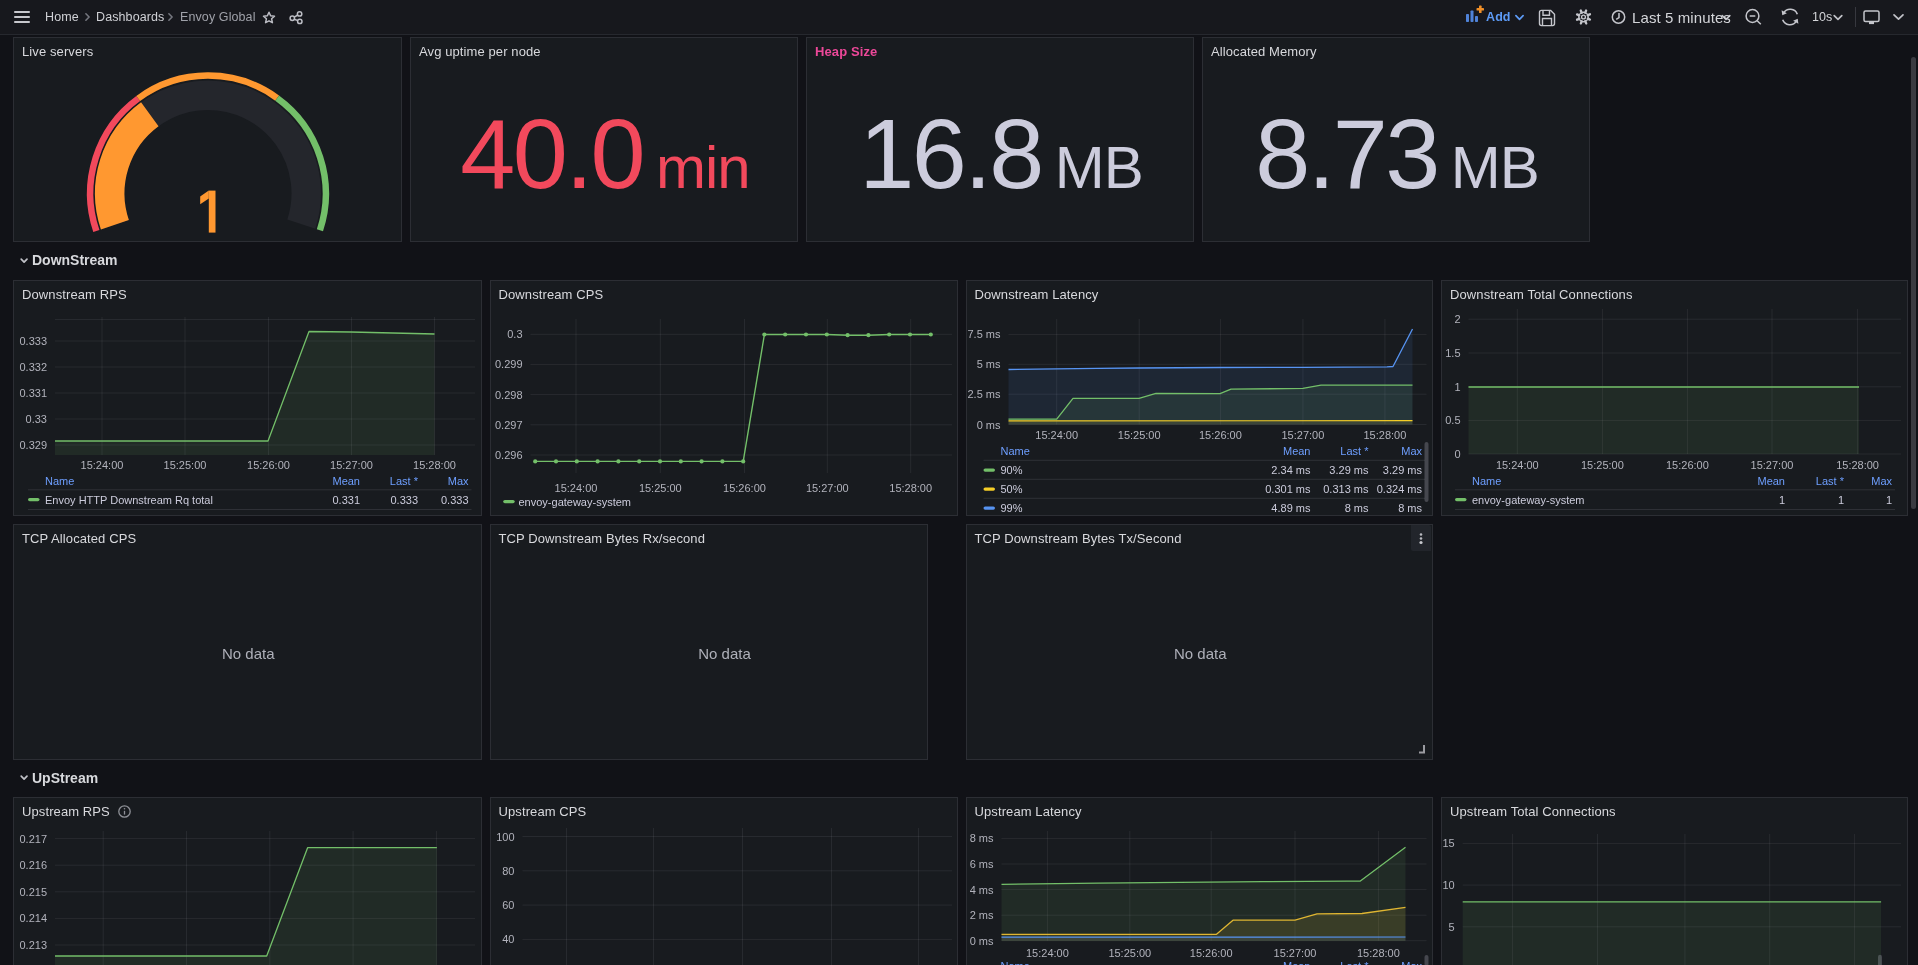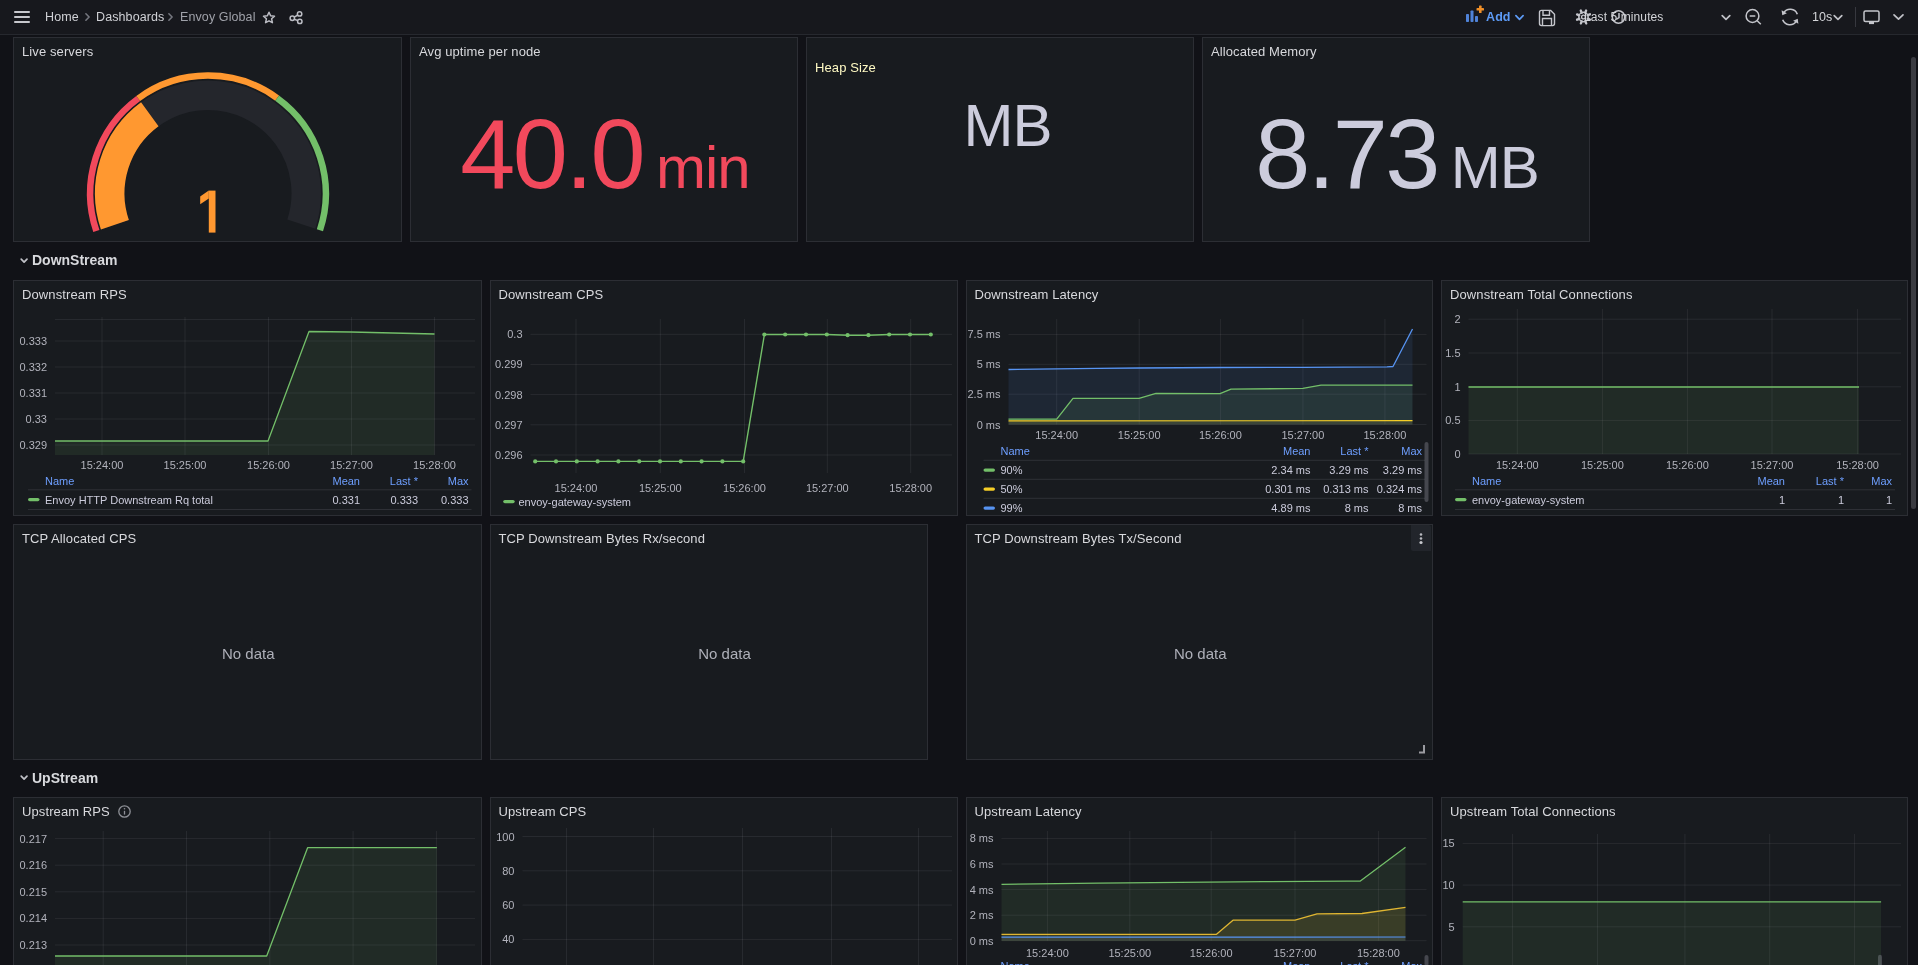--- a/index.html
+++ b/index.html
@@ -63,21 +63,21 @@
       <g stroke="#c4c5cb" stroke-width="1.5" fill="none">
         <rect x="1864" y="11" width="15" height="10.5" rx="1.5"></rect>
         <rect x="1869" y="21.5" width="5" height="2.6" fill="#c4c5cb" stroke="none"></rect>
       </g>
       <polyline points="1894.0,14.8 1898.5,19.2 1903.0,14.8" fill="none" stroke="#c0c1c7" stroke-width="1.7" stroke-linecap="round" stroke-linejoin="round"></polyline>
     </svg>
     <div style="position:absolute;left:45px;top:0;height:34px;display:flex;align-items:center;font-size:12.5px;color:#d0d1d6;font-weight:500;letter-spacing:0.1px">Home</div>
     <div style="position:absolute;left:96px;top:0;height:34px;display:flex;align-items:center;font-size:12.5px;color:#d0d1d6;font-weight:500;letter-spacing:0.1px">Dashboards</div>
     <div style="position:absolute;left:180px;top:0;height:34px;display:flex;align-items:center;font-size:12.5px;color:#9fa1a9;font-weight:400;letter-spacing:0.1px">Envoy Global</div>
     <div style="position:absolute;left:1486px;top:0;height:34px;display:flex;align-items:center;font-size:12.5px;color:#5d9bf7;font-weight:600;letter-spacing:0.1px">Add</div>
-    <div style="position:absolute;left:1584px;top:0;height:34px;display:flex;align-items:center;font-size:12px;color:#d4d5d9;font-weight:400;letter-spacing:0.1px">Last 5 minutes</div>
+    <div style="position:absolute;left:1632px;top:0;height:34px;display:flex;align-items:center;font-size:15px;color:#d4d5d9;font-weight:400;letter-spacing:0.1px">Last 5 minutes</div>
     <div style="position:absolute;left:1812px;top:0;height:34px;display:flex;align-items:center;font-size:12.5px;color:#d4d5d9;font-weight:400;letter-spacing:0.1px">10s</div>
   </div>
 <div style="position:absolute;left:18px;top:252px;display:flex;align-items:center;color:#d8d9dd">
     <svg width="12" height="14" style="margin-right:2px">
       <polyline points="3.2,6.2 6.1,9.2 9,6.2" fill="none" stroke="#c0c1c7" stroke-width="1.7" stroke-linecap="round" stroke-linejoin="round"></polyline>
     </svg>
     <span style="font-size:14px;font-weight:600">DownStream</span>
   </div>
 <div style="position:absolute;left:18px;top:770px;display:flex;align-items:flex-start;color:#d8d9dd">
     <svg width="12" height="14" style="margin-right:2px">
@@ -98,22 +98,23 @@
     </svg>
   </div>
 <div class="panel" style="left:410px;top:37px;width:388px;height:205px;">
     <div style="position:absolute;left:8px;top:6px;font-size:13px;font-weight:500;color:#d8d9dd;letter-spacing:0.1px;white-space:nowrap">Avg uptime per node</div>
     <div style="position:absolute;left:0;top:53px;width:388px;height:160px;display:flex;align-items:baseline;justify-content:center;color:#f2495c;">
       <span style="font-size:99px;font-weight:500;line-height:125px;letter-spacing:-2.5px">40.0</span>
       <span style="font-size:60px;font-weight:500;margin-left:13px;letter-spacing:-1px">min</span>
     </div>
   </div>
 <div class="panel" style="left:806px;top:37px;width:388px;height:205px;">
-    <div style="position:absolute;left:8px;top:22px;font-size:13px;font-weight:400;color:#fef9c3;letter-spacing:0.1px;white-space:nowrap">Heap Size</div>
+    <div style="position:absolute;left:8px;top:6px;font-size:13px;font-weight:700;color:#ec4899;letter-spacing:0.1px;white-space:nowrap">Heap Size</div>
     <div style="position:absolute;left:0;top:53px;width:388px;height:160px;display:flex;align-items:baseline;justify-content:center;color:#ccccdc;">
+      <span style="font-size:99px;font-weight:500;line-height:125px;letter-spacing:-2.5px">16.8</span>
       <span style="font-size:60px;font-weight:500;margin-left:13px;letter-spacing:-1px">MB</span>
     </div>
   </div>
 <div class="panel" style="left:1202px;top:37px;width:388px;height:205px;">
     <div style="position:absolute;left:8px;top:6px;font-size:13px;font-weight:500;color:#d8d9dd;letter-spacing:0.1px;white-space:nowrap">Allocated Memory</div>
     <div style="position:absolute;left:0;top:53px;width:388px;height:160px;display:flex;align-items:baseline;justify-content:center;color:#ccccdc;">
       <span style="font-size:99px;font-weight:500;line-height:125px;letter-spacing:-2.5px">8.73</span>
       <span style="font-size:60px;font-weight:500;margin-left:13px;letter-spacing:-1px">MB</span>
     </div>
   </div>

